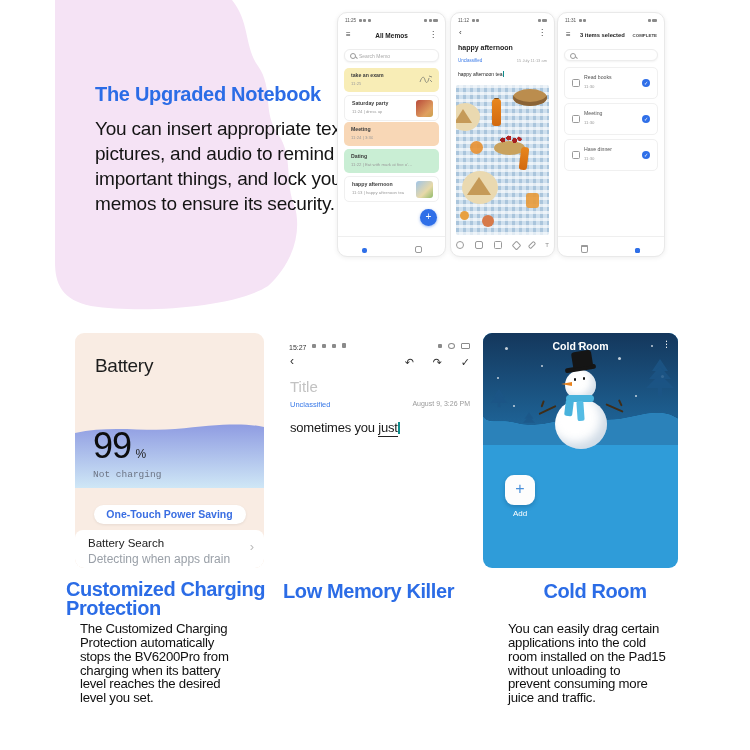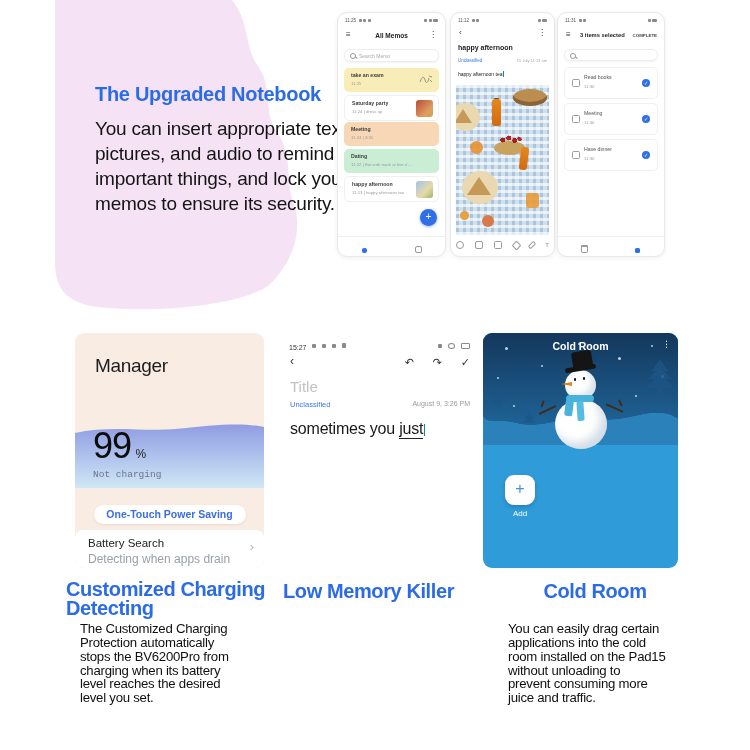--- a/index.html
+++ b/index.html
@@ -52,21 +52,21 @@
   .bat-pct{font-size:36px;color:#0d0d0d;letter-spacing:-1px;}
   .bat-pct-unit{font-size:12px;color:#222;}
   .bat-status{font-size:9.5px;color:#6d7585;}
   .bat-pill{position:absolute;left:50%;transform:translateX(-50%);width:152px;height:19px;background:#fff;border-radius:10px;
             box-shadow:0 1px 3px rgba(0,0,0,.08);text-align:center;line-height:19px;font-size:10.5px;font-weight:bold;color:#3a6ee2;}
   .bat-card{position:absolute;left:0;right:0;bottom:0;height:38px;background:#fff;border-radius:8px 8px 9px 9px;}
   
   .ed-title-ph{font-size:15px;color:#c2c2c2;}
   .ed-cat{font-size:7.5px;color:#3a7ae8;}
   .ed-date{font-size:7px;color:#9a9a9a;}
-  .ed-body{font-size:16px;color:#1a1a1a;letter-spacing:-0.2px;}
+  .ed-body{font-size:13px;color:#1a1a1a;letter-spacing:-0.2px;}
   .cursor{display:inline-block;width:1.6px;height:12px;background:#0e8d8d;vertical-align:-2px;margin-left:0.5px;}
   .uline{border-bottom:1.2px solid #222;padding-bottom:0.5px;}
   
   .cr{background:#2f9cd9;}
   .cr-title{position:absolute;top:7px;left:0;right:0;text-align:center;color:#fff;font-size:10.5px;font-weight:bold;}
   .cr-kebab{position:absolute;top:6px;right:7px;color:#fff;font-size:9px;}
   .snowdot{position:absolute;background:#fff;border-radius:50%;opacity:.75;}
   .tree{position:absolute;}
   .tree .t{width:0;height:0;margin:0 auto;}
   .snowman{position:absolute;left:50%;transform:translateX(-50%);top:24px;width:72px;height:102px;}
@@ -219,21 +219,21 @@
         
       </div>
       <div class="navitem">
         <span class="dot-ico" style="background:#2f6fe8;border-radius:1.5px;"></span>
         
       </div>
     </div>
   </div>
 
   <div class="panel" style="left:75px;width:189px;background:#f9ece3;">
-    <div class="abs bat-title" style="left:20px;top:22px;">Manager</div>
+    <div class="abs bat-title" style="left:20px;top:22px;">Battery</div>
     <svg class="abs" style="left:0;top:88px;" width="189" height="67" viewBox="0 0 189 67">
       <defs>
           <linearGradient id="wg" x1="0" y1="0" x2="0" y2="1">
         <stop offset="0" stop-color="#8f9ce2"></stop>
             <stop offset="1" stop-color="#cfe7f6"></stop>
       </linearGradient>
         </defs>
       <path d="M0,12 C35,4 70,11 100,8 C140,4 165,1 189,6 L189,67 L0,67 Z" fill="url(#wg)"></path>
     </svg>
     <div class="abs" style="left:18px;top:92px;">
@@ -327,21 +327,21 @@
       <div class="abs" style="left:-7px;top:52px;width:19px;height:2px;background:#3f2d18;transform:rotate(-26deg);border-radius:1px;"></div>
       <div class="abs" style="left:-6px;top:46px;width:7px;height:1.6px;background:#3f2d18;transform:rotate(-70deg);border-radius:1px;"></div>
       <div class="abs" style="left:60px;top:50px;width:19px;height:2px;background:#3f2d18;transform:rotate(24deg);border-radius:1px;"></div>
       <div class="abs" style="left:72px;top:45px;width:7px;height:1.6px;background:#3f2d18;transform:rotate(65deg);border-radius:1px;"></div>
     </div>
     <div class="addbtn" style="left:22px;top:142px;">+</div>
     <div class="addlbl" style="left:22px;top:176px;">Add</div>
   </div>
 
   <div class="abs feat-h ml" style="left:66px;top:580px;width:230px;">Customized Charging
-Detecting</div>
+Protection</div>
   <div class="abs feat-b ml" style="left:80px;top:622px;width:210px;">The Customized Charging
 Protection automatically
 stops the BV6200Pro from
 charging when its battery
 level reaches the desired
 level you set.</div>
 
   <div class="abs feat-h" style="left:283px;top:582px;width:220px;">Low Memory Killer</div>
 
   <div class="abs feat-h" style="left:500px;top:582px;width:190px;text-align:center;">Cold Room</div>

